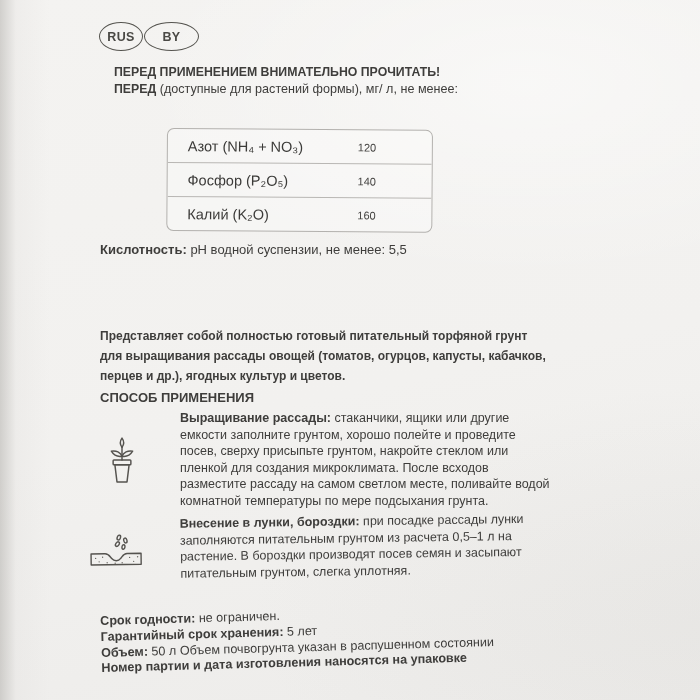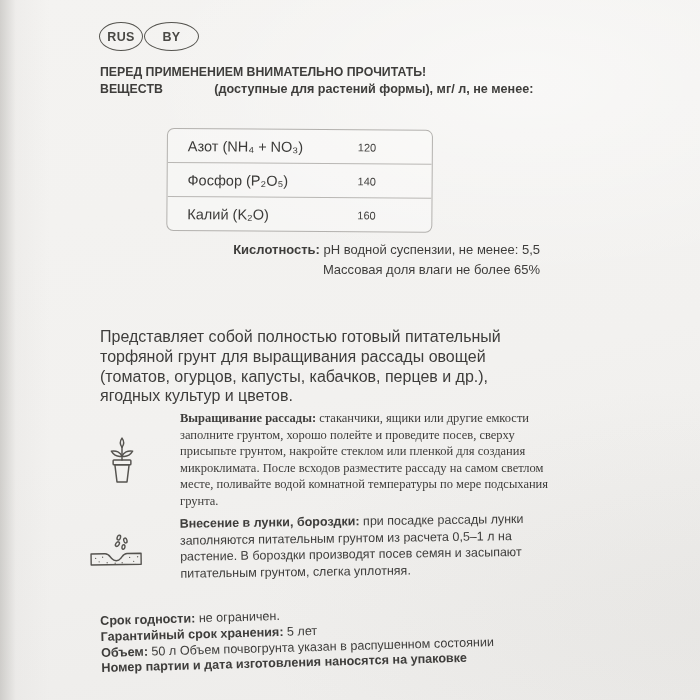--- a/index.html
+++ b/index.html
@@ -21,48 +21,48 @@
   .badges{top:22px;left:99px;display:flex;}
   .badge{
     display:flex;align-items:center;justify-content:center;
     border:1.5px solid #55544f;border-radius:50%;
     height:27px;color:#4a4945;font-size:12.5px;font-weight:600;letter-spacing:.3px;
   }
   .badge.rus{width:42px;margin-right:1px;}
   .badge.by{width:53px;}
 
   
-  .hdr{top:64px;left:100px;font-size:12.3px;line-height:17.2px;}
-  .hdr .reg{font-weight:bold;font-size:12.6px;margin-left:48px;}
+  .hdr{top:64px;left:114px;font-size:12.3px;line-height:17.2px;}
+  .hdr .reg{font-weight:normal;font-size:12.6px;}
 
   
   .ntable{
     top:128px;left:167px;width:264px;
     border:1px solid #b3b1ae;border-radius:7px;
     background:rgba(255,255,255,0.30);
     transform:rotate(0.4deg);transform-origin:left top;
     overflow:hidden;
   }
   .nrow{display:flex;align-items:center;height:33px;}
   .nrow + .nrow{border-top:1px solid #b9b7b4;}
   .nname{flex:1;padding-left:20px;font-size:14.5px;color:#3c3b39;}
   .nval{width:74px;font-size:11px;color:#454442;}
 
   
-  .props{top:240px;left:100px;width:440px;font-size:13px;line-height:20.2px;text-align:right;}
+  .props{top:240px;left:100px;width:440px;font-size:13px;line-height:20.2px;}
 
   
-  .descr{top:327px;left:100px;width:452px;font-size:16px;line-height:19.8px;}
+  .descr{top:327px;left:100px;width:452px;font-size:12px;line-height:19.8px;font-weight:bold;}
 
   
   .usage-hdr{top:390px;left:100px;font-size:13px;}
   .usec{display:flex;}
   .usec .icon-wrap{display:flex;align-items:center;justify-content:center;flex:none;}
   .usec .utext{font-size:12.5px;line-height:16.6px;}
-  .usec1{top:410px;left:100px;width:450px;font-family:Liberation Serif, serif;}
+  .usec1{top:410px;left:100px;width:450px;}
   .usec1 .icon-wrap{width:44px;margin-right:36px;}
   .usec1 .utext{width:370px;}
   .usec2{top:517px;left:88px;width:462px;transform:rotate(-0.8deg);transform-origin:left center;}
   .usec2 .icon-wrap{width:56px;margin-right:36px;}
   .usec2 .utext{width:370px;}
 
   
   .footer{top:614px;left:100px;width:480px;font-size:12.6px;line-height:15.8px;
     transform:rotate(-1.6deg);transform-origin:left top;}
 
@@ -74,45 +74,45 @@
 
 <div class="page">
 
   <div class="abs badges">
     <div class="badge rus">RUS</div>
     <div class="badge by">BY</div>
   </div>
 
   <div class="abs hdr b">
     <div class="nowrap">ПЕРЕД ПРИМЕНЕНИЕМ ВНИМАТЕЛЬНО ПРОЧИТАТЬ!</div>
-    <div class="nowrap"><span class="b">ВЕЩЕСТВ</span><span class="reg"> (доступные для растений формы), мг/ л, не менее:</span></div>
+    <div class="nowrap"><span class="b">ПЕРЕД</span><span class="reg"> (доступные для растений формы), мг/ л, не менее:</span></div>
   </div>
 
   <div class="abs ntable">
     <div class="nrow">
       <div class="nname">Азот (NH₄ + NO₃)</div>
       <div class="nval">120</div>
     </div>
     <div class="nrow">
       <div class="nname">Фосфор (P₂O₅)</div>
       <div class="nval">140</div>
     </div>
     <div class="nrow">
       <div class="nname">Калий (K₂O)</div>
       <div class="nval">160</div>
     </div>
   </div>
 
   <div class="abs props">
     <div><span class="b">Кислотность:</span><span> pH водной суспензии, не менее: 5,5</span></div>
-    <div>Массовая доля влаги не более 65%</div>
   </div>
 
   <div class="abs descr">Представляет собой полностью готовый питательный торфяной грунт для выращивания рассады овощей (томатов, огурцов, капусты, кабачков, перцев и др.), ягодных культур и цветов.</div>
 
+  <div class="abs usage-hdr b">СПОСОБ ПРИМЕНЕНИЯ</div>
 
   <div class="abs usec usec1">
     <div class="icon-wrap">
       <svg class="lineart" width="36" height="48" viewBox="0 0 34 46">
         <path d="M17 2 C18.9 4.6 18.9 8.2 17 10.8 C15.1 8.2 15.1 4.6 17 2 Z"></path>
         <path d="M17 10.8 L17 23"></path>
         <path d="M17 19.5 C13.8 20 9.3 18.8 6.8 14.6 C11.4 13.6 15.6 15.8 17 19.5 Z"></path>
         <path d="M17 19.5 C20.2 20 24.7 18.8 27.2 14.6 C22.6 13.6 18.4 15.8 17 19.5 Z"></path>
         <rect x="8.5" y="23" width="17" height="4.6" rx="0.8"></rect>
         <path d="M10.2 27.6 L12.2 44 L21.8 44 L23.8 27.6 Z"></path>

